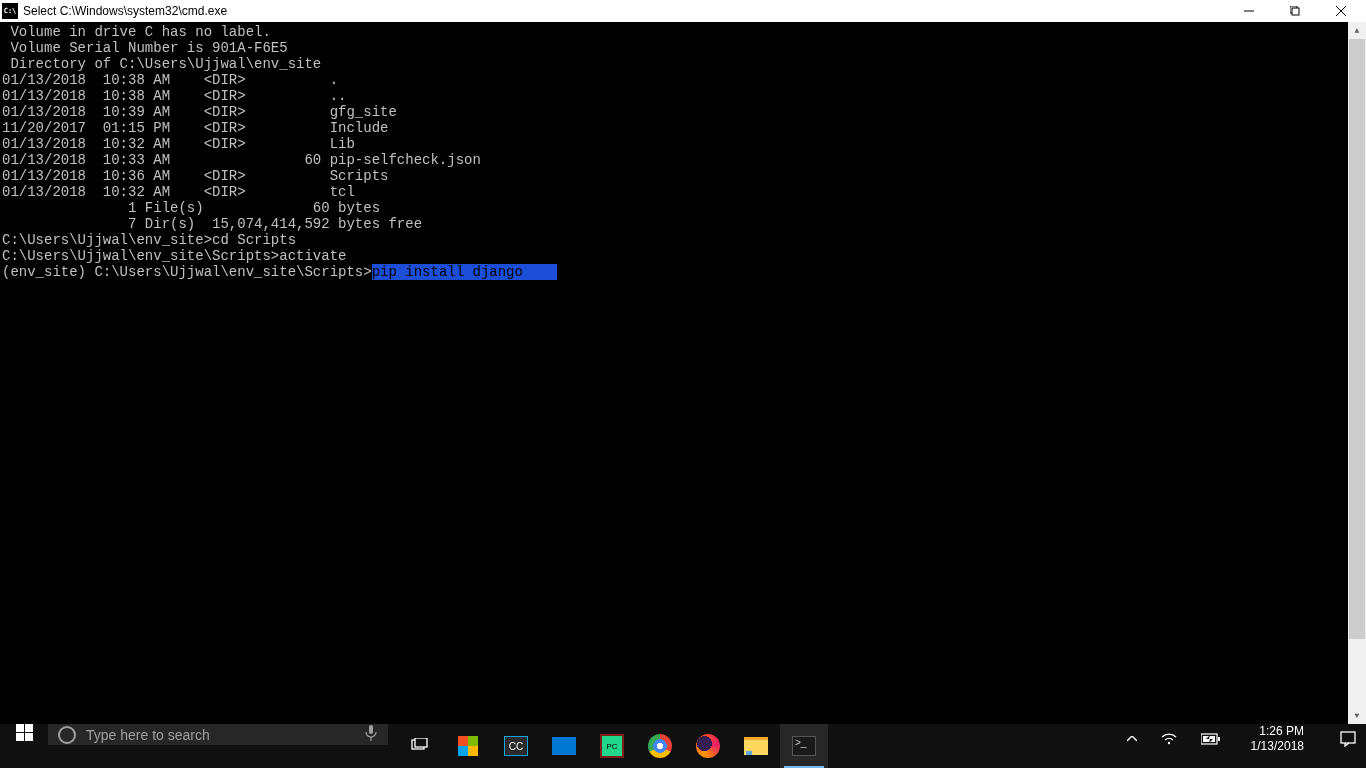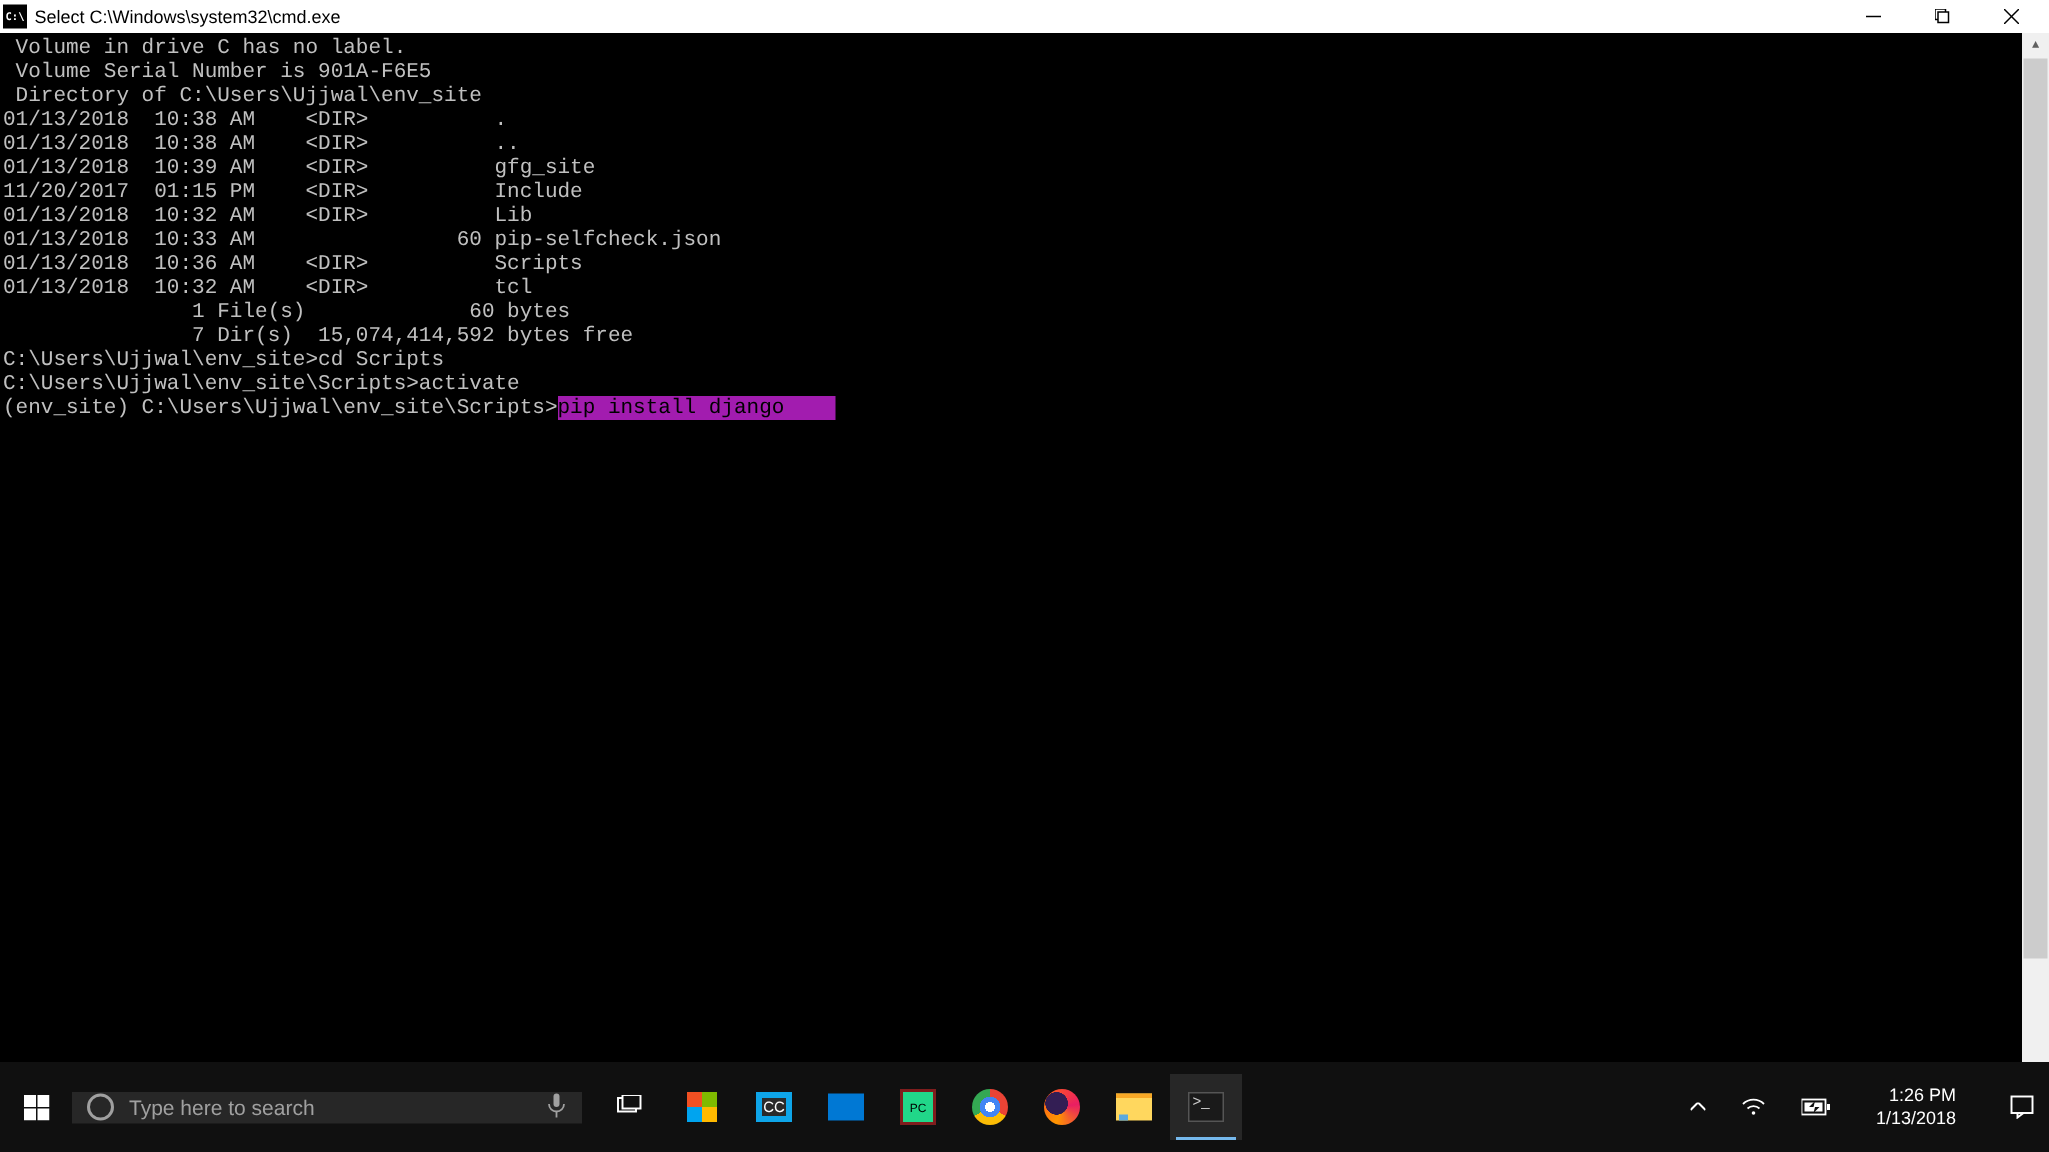--- a/index.html
+++ b/index.html
@@ -66,21 +66,21 @@
       position: relative;
       padding: 2px 0 12px 2px;
       white-space: pre;
       line-height: 16px;
       font-size: 14px;
     }
     .terminal-line {
       display: block;
     }
     .highlighted-input {
-      background: #a21caf;
+      background: #1d4ed8;
       color: #000;
     }
     .scrollbar {
       position: absolute;
       right: 0;
       top: 22px;
       width: 18px;
       height: 702px;
       background: #f0f0f0;
     }
@@ -104,24 +104,24 @@
       color: #606060;
       font-size: 8px;
     }
     .scrollbar-arrow.top { top: 0; }
     .scrollbar-arrow.bottom { bottom: 0; }
     .taskbar {
       position: absolute;
       bottom: 0;
       left: 0;
       right: 0;
-      height: 60px;
+      height: 44px;
       background: #101010;
       display: flex;
-      align-items: center;
+      align-items: flex-start;
       color: #fff;
       font-family: 'Segoe UI', Tahoma, sans-serif;
     }
     .start-button {
       width: 48px;
       display: flex;
       align-items: center;
       justify-content: center;
     }
     .start-button svg {
@@ -199,21 +199,21 @@
       grid-template-columns: 1fr 1fr;
       grid-template-rows: 1fr 1fr;
       width: 20px;
       height: 20px;
     }
     .icon-store div:nth-child(1) { background: #f25022; }
     .icon-store div:nth-child(2) { background: #7fba00; }
     .icon-store div:nth-child(3) { background: #00a4ef; }
     .icon-store div:nth-child(4) { background: #ffb900; }
     .icon-cc {
-      border: 4px solid #0ea5e9;
+      border: 1px solid #0ea5e9;
       width: 24px;
       height: 20px;
       background: #2a2a2a;
       color: #fff;
       font-size: 10px;
       display: flex;
       align-items: center;
       justify-content: center;
     }
     .icon-mail {

